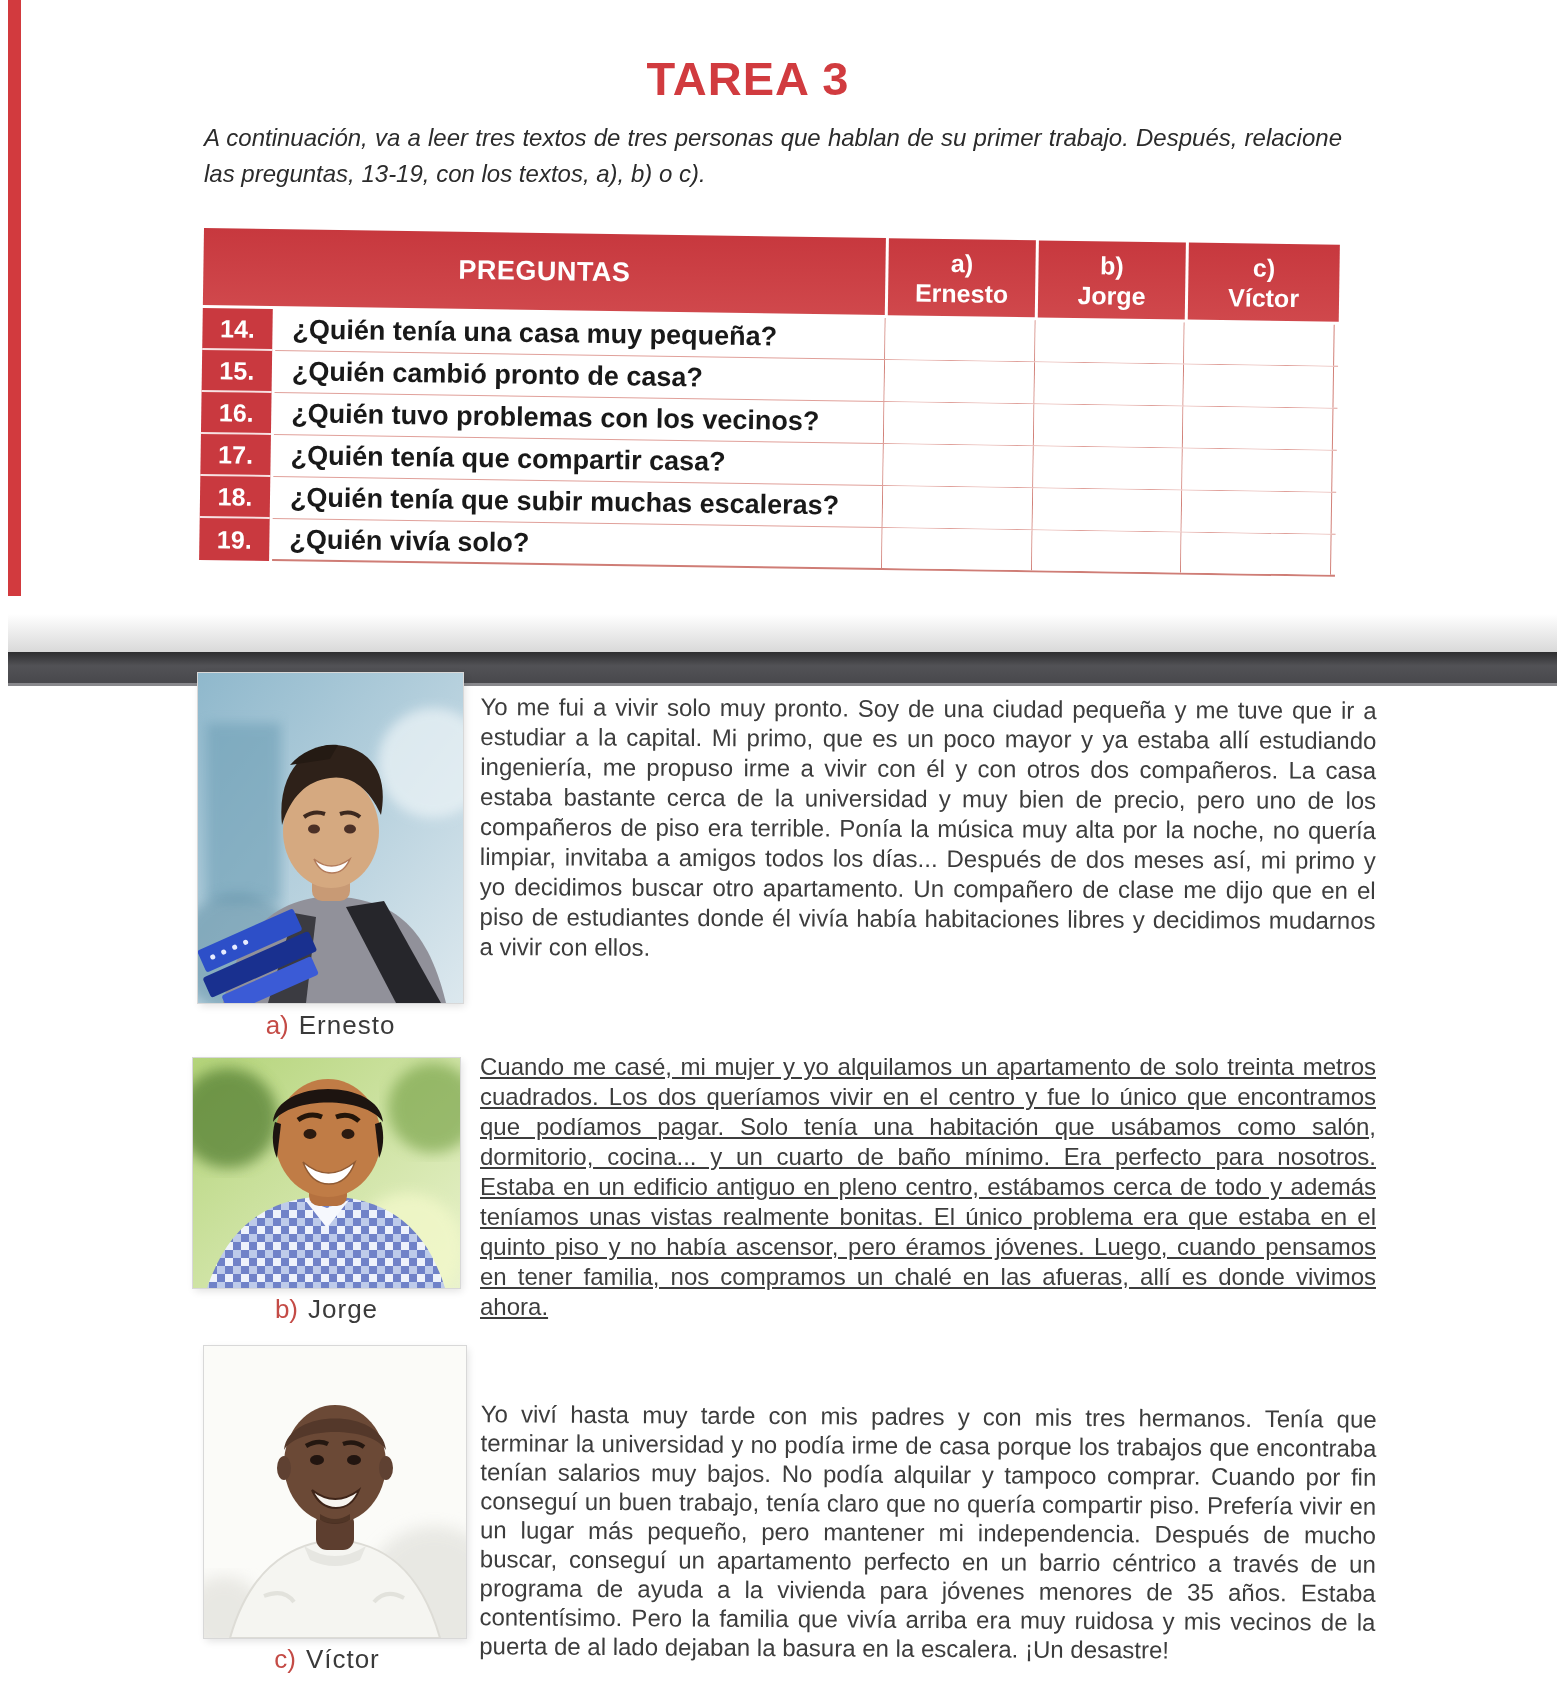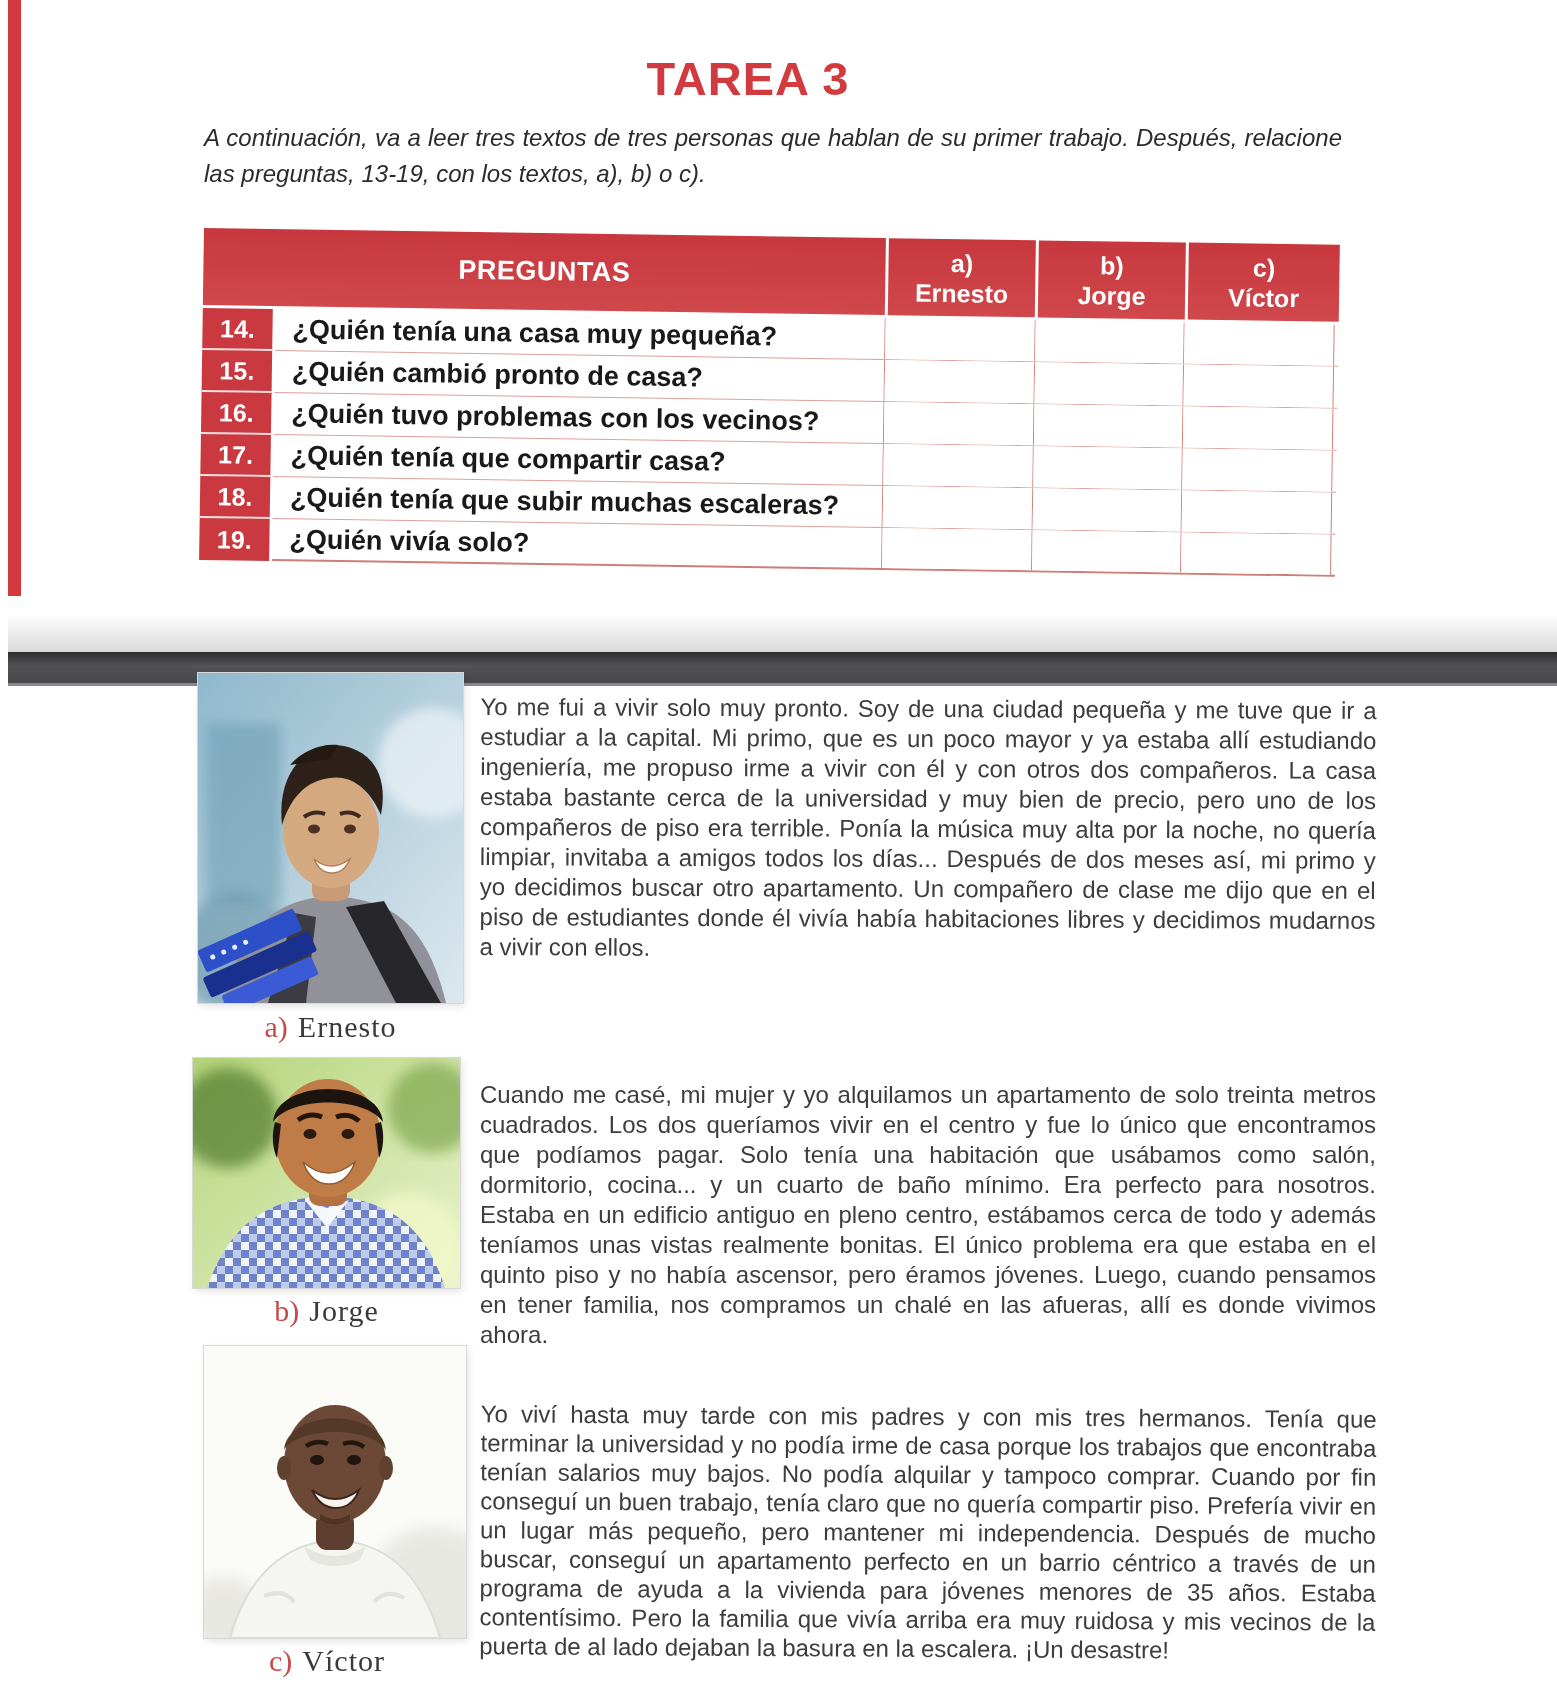--- a/index.html
+++ b/index.html
@@ -44,32 +44,32 @@
   .page-shadow{position:absolute;left:0;top:614px;width:1557px;height:38px;background:linear-gradient(180deg,#ffffff,#d9d9d9);}
   .divider{position:absolute;left:0;top:652px;width:1557px;height:31px;
     background:linear-gradient(180deg,#2e2e30,#525256 45%,#48484c);
     border-bottom:3px solid #88888c;}
   
   .photo{position:absolute;box-shadow:0 0 0 1px #d8d8d8, 2px 3px 8px rgba(0,0,0,.12);overflow:hidden;background:#eee;}
   .photo svg{display:block;filter:blur(.7px);}
   .photo-a{left:190px;top:673px;width:265px;height:330px;}
   .photo-b{left:185px;top:1058px;width:267px;height:230px;}
   .photo-c{left:196px;top:1346px;width:262px;height:292px;}
-  .caption{position:absolute;font-size:30px;text-align:center;white-space:nowrap;font-family:Liberation Serif, serif;}
+  .caption{position:absolute;font-size:26px;text-align:center;white-space:nowrap;}
   .cap-a{left:190px;top:1010px;width:265px;}
   .cap-b{left:185px;top:1294px;width:267px;text-align:center;}
   .cap-c{left:188px;top:1644px;width:262px;}
   .cap-letter{color:#c44b46;margin-right:10px;}
   .cap-name{color:#3a3a3a;letter-spacing:1px;}
   .ptext{
     position:absolute;left:472px;width:896px;
     font-size:24px;line-height:30px;color:#3d3d3d;text-align:justify;
   }
   .ptext-a{top:670px;transform:rotate(0.25deg);}
-  .ptext-b{top:1056px;}
+  .ptext-b{top:1028px;text-decoration:underline;}
   .ptext-c{top:1378px;line-height:29px;transform:rotate(0.35deg);}
 </style>
 </head>
 <body>
 
 <div class="canvas">
 
   <div class="red-strip"></div>
 
   <h1 class="title">TAREA 3</h1>

